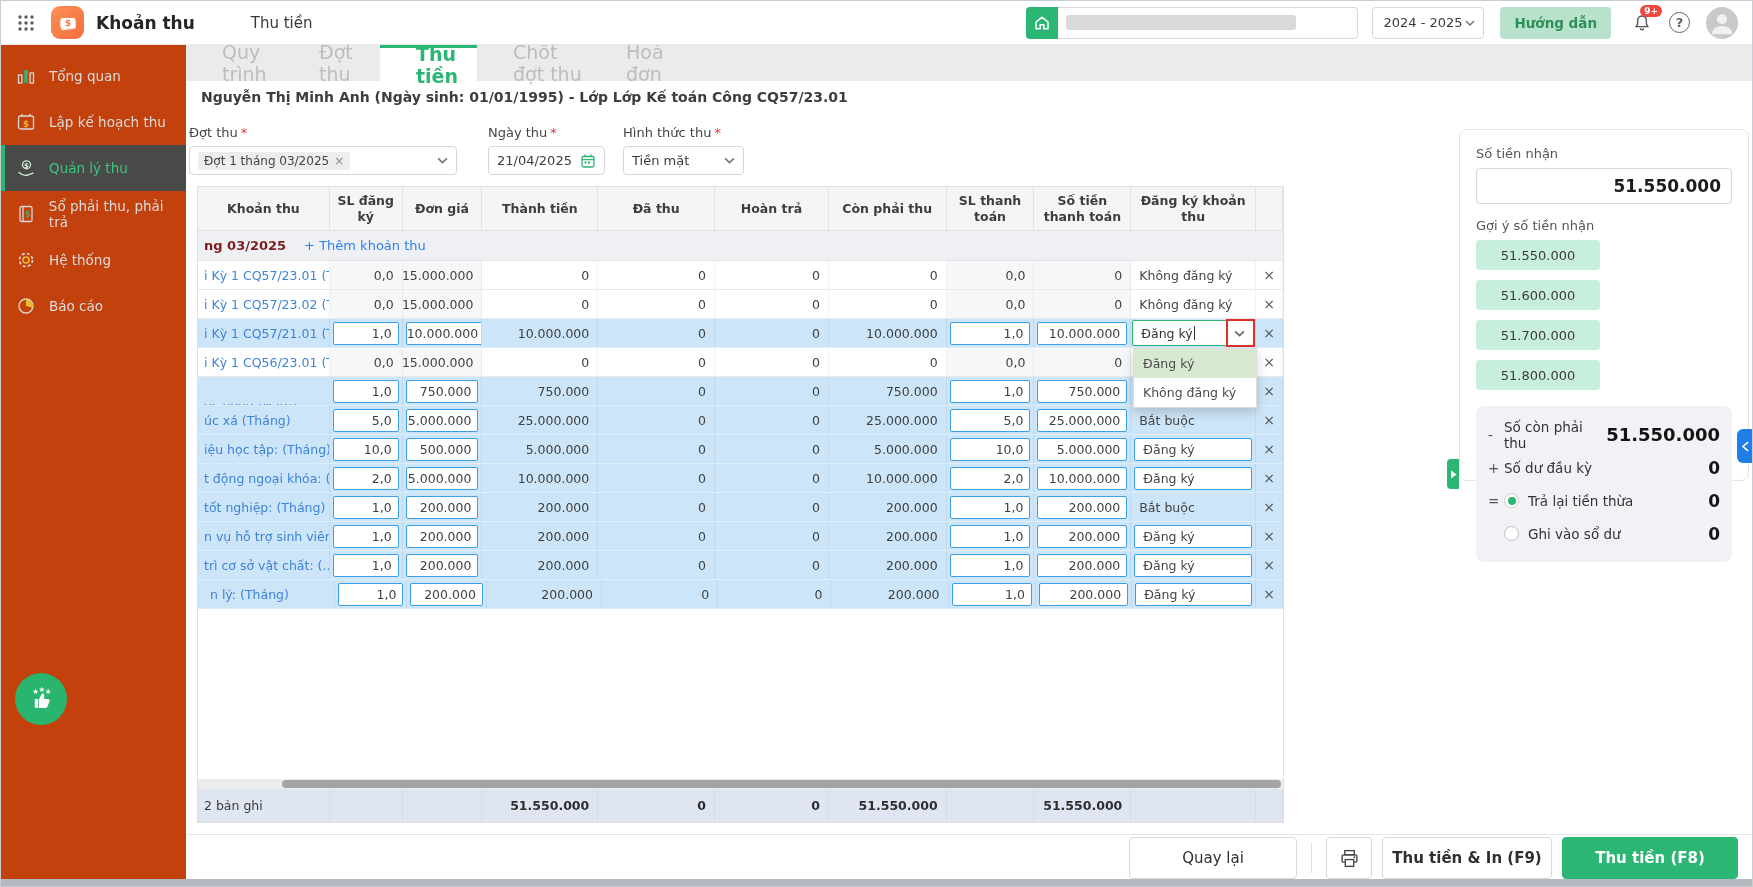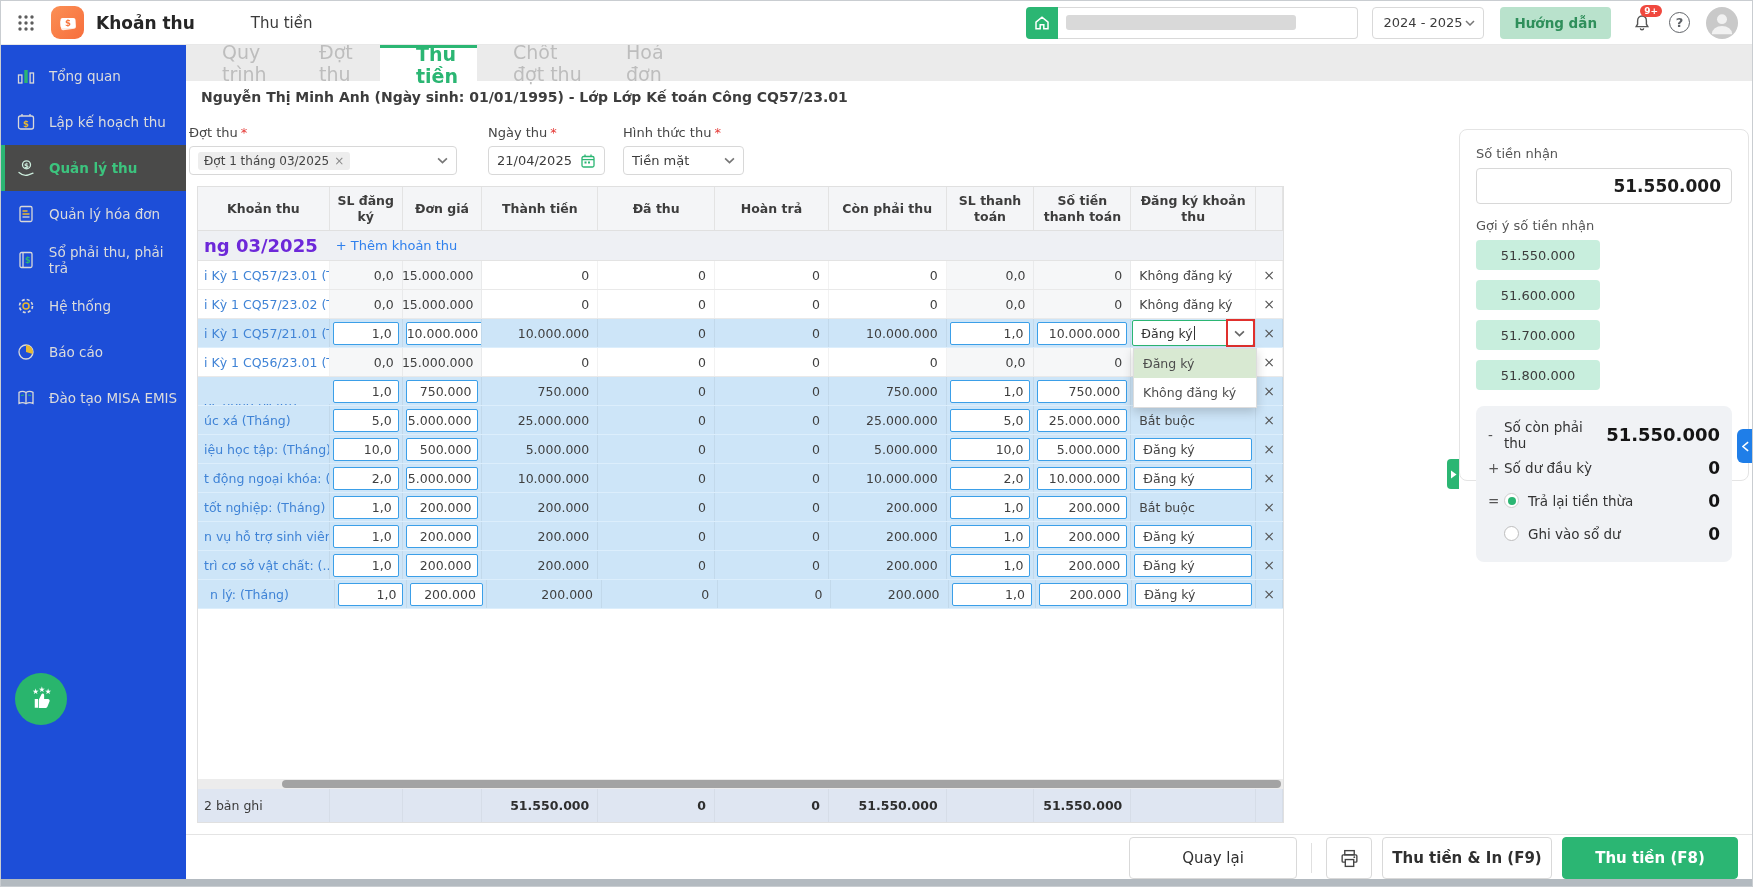--- a/index.html
+++ b/index.html
@@ -20,27 +20,27 @@
   .searchbox { width:300px; height:32px; border:1px solid #d9d9d9; border-left:none; border-radius:0 4px 4px 0; background:#fff; display:flex; align-items:center; padding-left:8px; }
   .redacted { width:230px; height:15px; background:#d9d9d9; border-radius:3px; }
   .yearsel { margin-left:14px; height:32px; min-width:112px; border:1px solid #d9d9d9; border-radius:4px; display:flex; align-items:center; justify-content:space-between; padding:0 8px 0 10px; font-size:13px; color:#3c3c3c; cursor:pointer; }
   .guidebtn { margin-left:16px; height:32px; padding:0 14px; background:#b9e2cc; color:#2f8f5b; font-size:13.5px; font-weight:600; border-radius:4px; display:flex; align-items:center; cursor:pointer; }
   .bellwrap { position:relative; margin-left:18px; width:26px; height:26px; display:flex; align-items:center; justify-content:center; cursor:pointer; }
   .badge { position:absolute; top:-5px; right:-7px; background:#f0483e; color:#fff; font-size:9px; font-weight:700; border-radius:8px; padding:1px 4px; line-height:10px; }
   .qmark { margin-left:14px; width:21px; height:21px; border:1.6px solid #5f6368; border-radius:50%; color:#5f6368; font-size:13px; font-weight:700; display:flex; align-items:center; justify-content:center; cursor:pointer; }
   .avatar { margin-left:16px; width:32px; height:32px; border-radius:50%; background:#c9c9c9; overflow:hidden; display:flex; align-items:center; justify-content:center; cursor:pointer; }
 
   
-  #sidebar { position:absolute; left:0; top:44px; width:185px; height:843px; background:#1d4ed8; z-index:30; }
+  #sidebar { position:absolute; left:0; top:44px; width:185px; height:843px; background:#c2410c; z-index:30; }
   #menu { padding-top:8px; }
   .mitem { height:46px; display:flex; align-items:center; padding-left:14px; cursor:pointer; position:relative; }
   .mitem .mlabel { margin-left:12px; font-size:13.5px; color:#dcdcdc; }
   .mitem.active { background:#4a4a49; }
   .mitem.active::before { content:""; position:absolute; left:0; top:0; bottom:0; width:4px; background:#2bb673; }
-  .mitem.active .mlabel { color:#3cc47e; font-weight:700; }
+  .mitem.active .mlabel { color:#3cc47e; font-weight:400; }
   .micon { width:22px; height:22px; display:flex; align-items:center; justify-content:center; }
   .feedback { position:absolute; left:14px; top:628px; width:52px; height:52px; border-radius:50%; background:#29b56d; display:flex; align-items:center; justify-content:center; cursor:pointer; }
   .collapse { position:absolute; left:0; bottom:0; width:100%; height:44px; border-top:1px solid #565656; display:flex; align-items:center; padding-left:16px; cursor:pointer; color:#c7c7c7; font-size:13.5px; gap:12px; }
 
   
   #tabbar { position:absolute; left:185px; top:44px; right:0; height:36px; background:#ebebeb; display:flex; z-index:20; }
   .tab { height:36px; display:flex; align-items:center; justify-content:center; font-size:19px; color:#bdbdbd; cursor:pointer;padding-left:36px; }
   .tab.active { background:#fff; color:#2bb673; font-weight:600; border-top:3px solid #2bb673; }
 
   
@@ -51,21 +51,21 @@
   .fctrl { height:29px; border:1px solid #d8d8d8; border-radius:4px; background:#fff; display:flex; align-items:center; padding:0 8px; font-size:13px; color:#3c3c3c; cursor:pointer; }
   .chip { background:#ededed; border-radius:3px; padding:2px 6px; font-size:12px; color:#444; display:flex; align-items:center; gap:5px; }
   .chipx { color:#8a8a8a; font-size:12px; cursor:pointer; }
   .fsp { flex:1; }
 
   
   #grid { position:absolute; left:196px; top:185px; width:1087px; height:637px; border:1px solid #e0e0e0; background:#fff; display:flex; flex-direction:column; }
   .hrow { display:flex; height:44px; background:#f4f5f7; border-bottom:1px solid #e0e0e0; flex:none; }
   .hcell { display:flex; align-items:center; justify-content:center; text-align:center; font-size:12.5px; font-weight:600; color:#3d3d3d; border-right:1px solid #e3e3e3; line-height:1.25; padding:0 4px; }
   .grow { display:flex; align-items:center; height:30px; background:#eef0f4; border-bottom:1px solid #e3e3e3; flex:none; padding-left:6px; gap:18px; }
-  .glabel { font-size:18px; font-weight:600; color:#6d28d9; }
+  .glabel { font-size:13px; font-weight:600; color:#7f1d1d; }
   .glink { font-size:13px; color:#2f80ed; cursor:pointer; }
   .trow { display:flex; height:29px; background:#fff; border-bottom:1px solid #e9e9e9; flex:none; }
   .trow.sel { background:#cde5f8; border-bottom:1px solid #dceefc; }
   .cell { display:flex; align-items:center; font-size:12.5px; color:#3f3f3f; border-right:1px solid rgba(0,0,0,0.05); overflow:hidden; }
   .num { justify-content:flex-end; padding-right:8px; }
   .namecell { color:#3f83d6; padding-left:6px; white-space:nowrap; cursor:pointer; }
   .ro { background:#f6f7f8; }
   .inbox { flex:1; margin:2px 3px; height:23px; background:#fff; border:1px solid #3b9fe8; border-radius:2px; display:flex; align-items:center; justify-content:flex-end; padding-right:6px; font-size:12.5px; color:#3f3f3f; }
   .dkbox { flex:1; margin:2px 3px; height:23px; background:#fff; border:1px solid #3b9fe8; border-radius:2px; display:flex; align-items:center; padding-left:8px; font-size:12.5px; color:#444; }
   .dktext { padding-left:8px; color:#444; }
@@ -211,31 +211,20 @@
               <text x="10.5" y="9.6" text-anchor="middle" font-size="7" font-weight="bold" fill="#cdeedd">$</text>
               <path d="M3 14.5 q4.5 4 9.5 2.3 l4.5-1.6" fill="none" stroke="#cdeedd" stroke-width="1.3" stroke-linecap="round"></path>
             </svg>
           </span>
           <span class="mlabel">Quản lý thu</span>
         </div>
         <div class="mitem">
           <span class="micon">
             <svg width="20" height="20" viewBox="0 0 20 20">
               <rect x="4" y="2.5" width="12" height="15" rx="1.5" fill="none" stroke="#d9d9d9" stroke-width="1.3"></rect>
-              <line x1="6.5" y1="7" x2="11.5" y2="7" stroke="#e8b931" stroke-width="1.5"></line>
-              <line x1="6.5" y1="10" x2="13.5" y2="10" stroke="#e8b931" stroke-width="1.5"></line>
-              <line x1="6.5" y1="13" x2="13.5" y2="13" stroke="#d9d9d9" stroke-width="1.3"></line>
-            </svg>
-          </span>
-          <span class="mlabel">Quản lý hóa đơn</span>
-        </div>
-        <div class="mitem">
-          <span class="micon">
-            <svg width="20" height="20" viewBox="0 0 20 20">
-              <rect x="4" y="2.5" width="12" height="15" rx="1.5" fill="none" stroke="#d9d9d9" stroke-width="1.3"></rect>
               <line x1="7" y1="2.5" x2="7" y2="17.5" stroke="#d9d9d9" stroke-width="1.3"></line>
               <text x="11.7" y="12.7" text-anchor="middle" font-size="8" font-weight="bold" fill="#2bb673">$</text>
             </svg>
           </span>
           <span class="mlabel">Sổ phải thu, phải trả</span>
         </div>
         <div class="mitem">
           <span class="micon">
             <svg width="20" height="20" viewBox="0 0 20 20">
               <circle cx="10" cy="10" r="6.5" fill="none" stroke="#d9d9d9" stroke-width="1.6" stroke-dasharray="3 2.1"></circle>
@@ -245,31 +234,20 @@
           <span class="mlabel">Hệ thống</span>
         </div>
         <div class="mitem">
           <span class="micon">
             <svg width="20" height="20" viewBox="0 0 20 20">
               <circle cx="10" cy="10" r="7" fill="none" stroke="#d9d9d9" stroke-width="1.3"></circle>
               <path d="M10 10 L10 3 A7 7 0 0 1 16.6 12 Z" fill="#e8b931"></path>
             </svg>
           </span>
           <span class="mlabel">Báo cáo</span>
-        </div>
-        <div class="mitem">
-          <span class="micon">
-            <svg width="20" height="20" viewBox="0 0 20 20">
-              <path d="M10 4.5 C8 3.3 5 3.3 3 4.3 V15.5 C5 14.5 8 14.5 10 15.7 C12 14.5 15 14.5 17 15.5 V4.3 C15 3.3 12 3.3 10 4.5 Z" fill="none" stroke="#d9d9d9" stroke-width="1.3"></path>
-              <line x1="10" y1="4.5" x2="10" y2="15.7" stroke="#d9d9d9" stroke-width="1.3"></line>
-              <line x1="5" y1="7.5" x2="8" y2="7" stroke="#2bb673" stroke-width="1.2"></line>
-              <line x1="12" y1="7" x2="15" y2="7.5" stroke="#2bb673" stroke-width="1.2"></line>
-            </svg>
-          </span>
-          <span class="mlabel">Đào tạo MISA EMIS</span>
         </div>
       </nav>
     <div class="feedback">
       <svg width="30" height="30" viewBox="0 0 24 24">
         <text x="5" y="8" font-size="6" fill="#fff">★</text>
           <text x="10" y="6.5" font-size="6" fill="#fff">★</text>
           <text x="15" y="8" font-size="6" fill="#fff">★</text>
         <path d="M7 19 h2.6 v-7 H7 Z M10.2 12.5 l2.2-4.4 c.5-1 2.1-.6 2.1.6 V12 h3.1 c1 0 1.6 1 1.2 1.9 l-1.7 4.2 c-.3.7-1 1.1-1.7 1.1 h-5.2" fill="#fff"></path>
       </svg>
     </div>

